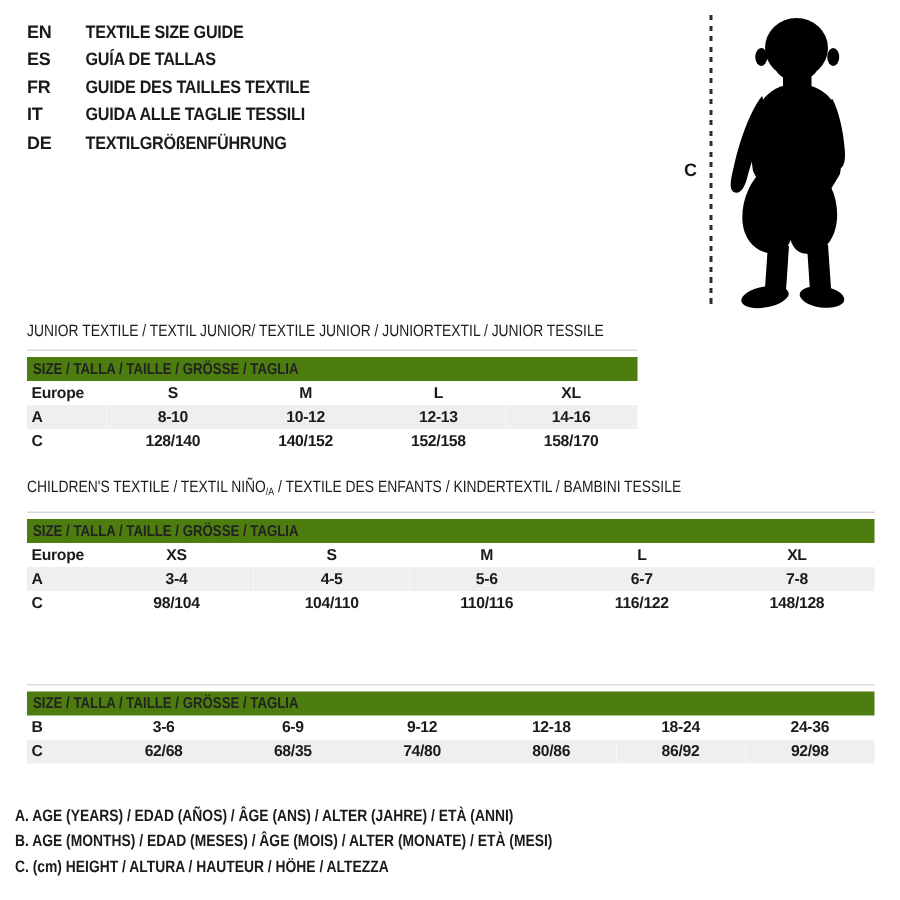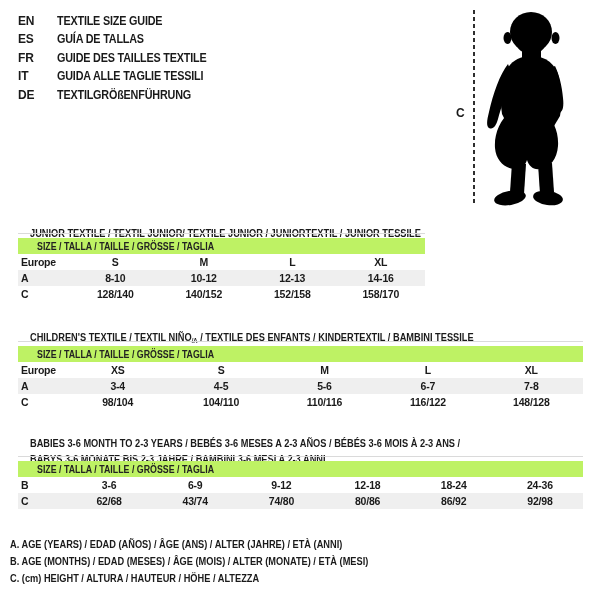--- a/index.html
+++ b/index.html
@@ -20,29 +20,29 @@
 
   
   .height-line {
     position:absolute; left:473px; top:10px; width:2px; height:196px;
     background:repeating-linear-gradient(to bottom, #2e2e2e 0 3.5px, transparent 3.5px 7px);
   }
   .height-label { position:absolute; left:456px; top:106px; font-size:12px; font-weight:bold; }
   .baby { position:absolute; left:480px; top:8px; width:90px; height:200px; }
 
   
-  .sec-title { position:absolute; left:18px; margin:12px; font-size:11px; font-weight:bold; white-space:nowrap; }
+  .sec-title { position:absolute; left:18px; margin:0; font-size:11px; font-weight:normal; white-space:nowrap; }
   .sec-title .sub { font-size:7px; vertical-align:-2px; }
   .two-line { line-height:15.5px; }
 
   
   .tblwrap { position:absolute; left:18px; border-top:1px solid #dadada; padding-top:4px; }
   .size-bar {
-    background:#bef264; height:16px; display:flex; align-items:center;
-    padding-left:19px; font-size:10.5px; font-weight:bold; color:#222;
+    background:#4d7c0f; height:16px; display:flex; align-items:center;
+    padding-left:4px; font-size:10.5px; font-weight:bold; color:#222;
   }
   table.grid { border-collapse:collapse; table-layout:fixed; width:100%; }
   table.grid td {
     font-size:10.5px; font-weight:bold; letter-spacing:-0.2px;
     height:16px; line-height:16px; padding:0; text-align:center; overflow:hidden;
   }
   table.grid td.lbl { text-align:left; padding-left:3px;margin-left:36px; }
   tr.shade { background:#efefef; }
 
   
@@ -170,24 +170,20 @@
           <td>98/104</td>
           <td>104/110</td>
           <td>110/116</td>
           <td>116/122</td>
           <td>148/128</td>
         </tr>
       </tbody>
     </table>
   </div>
 
-  <h2 class="sec-title two-line" style="top:424px;">
-    <span class="cond">BABIES 3-6 MONTH TO 2-3 YEARS / BEBÉS 3-6 MESES A 2-3 AÑOS / BÉBÉS 3-6 MOIS À 2-3 ANS /</span><br>
-    <span class="cond">BABYS 3-6 MONATE BIS 2-3 JAHRE / BAMBINI 3-6 MESI A 2-3 ANNI</span>
-  </h2>
   <div class="tblwrap" style="top:456px; width:565px;">
     <div class="size-bar">
       <span class="cond">SIZE / TALLA / TAILLE / GRÖSSE / TAGLIA</span>
     </div>
     <table class="grid">
       <colgroup>
           <col style="width:48px">
           <col span="6">
         </colgroup>
       <tbody>
@@ -196,21 +192,21 @@
           <td>3-6</td>
           <td>6-9</td>
           <td>9-12</td>
           <td>12-18</td>
           <td>18-24</td>
           <td>24-36</td>
         </tr>
         <tr class="shade">
           <td class="lbl">C</td>
           <td>62/68</td>
-          <td>43/74</td>
+          <td>68/35</td>
           <td>74/80</td>
           <td>80/86</td>
           <td>86/92</td>
           <td>92/98</td>
         </tr>
       </tbody>
     </table>
   </div>
 
   <footer class="notes">

